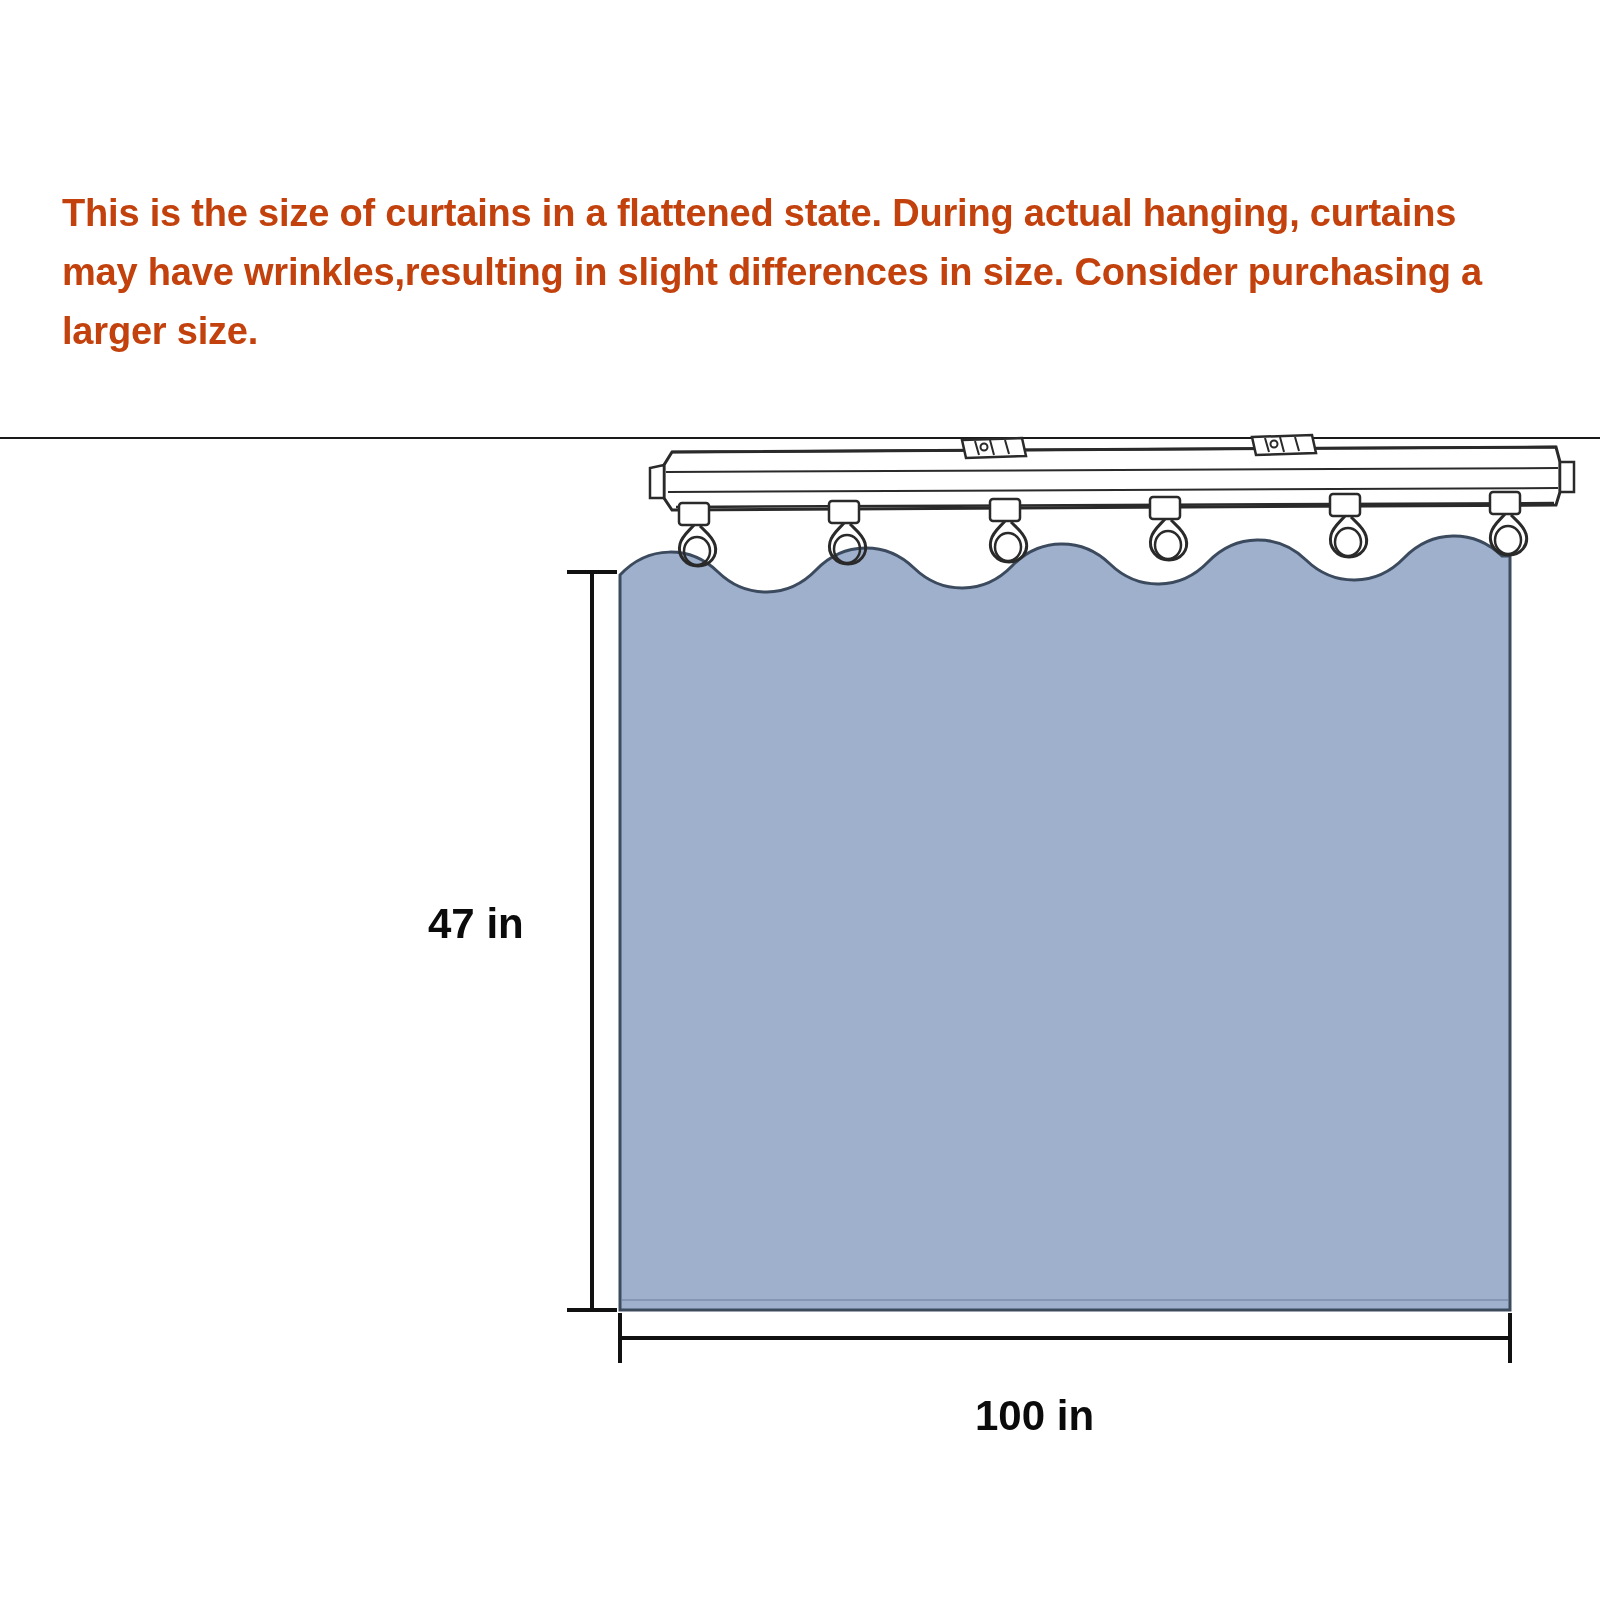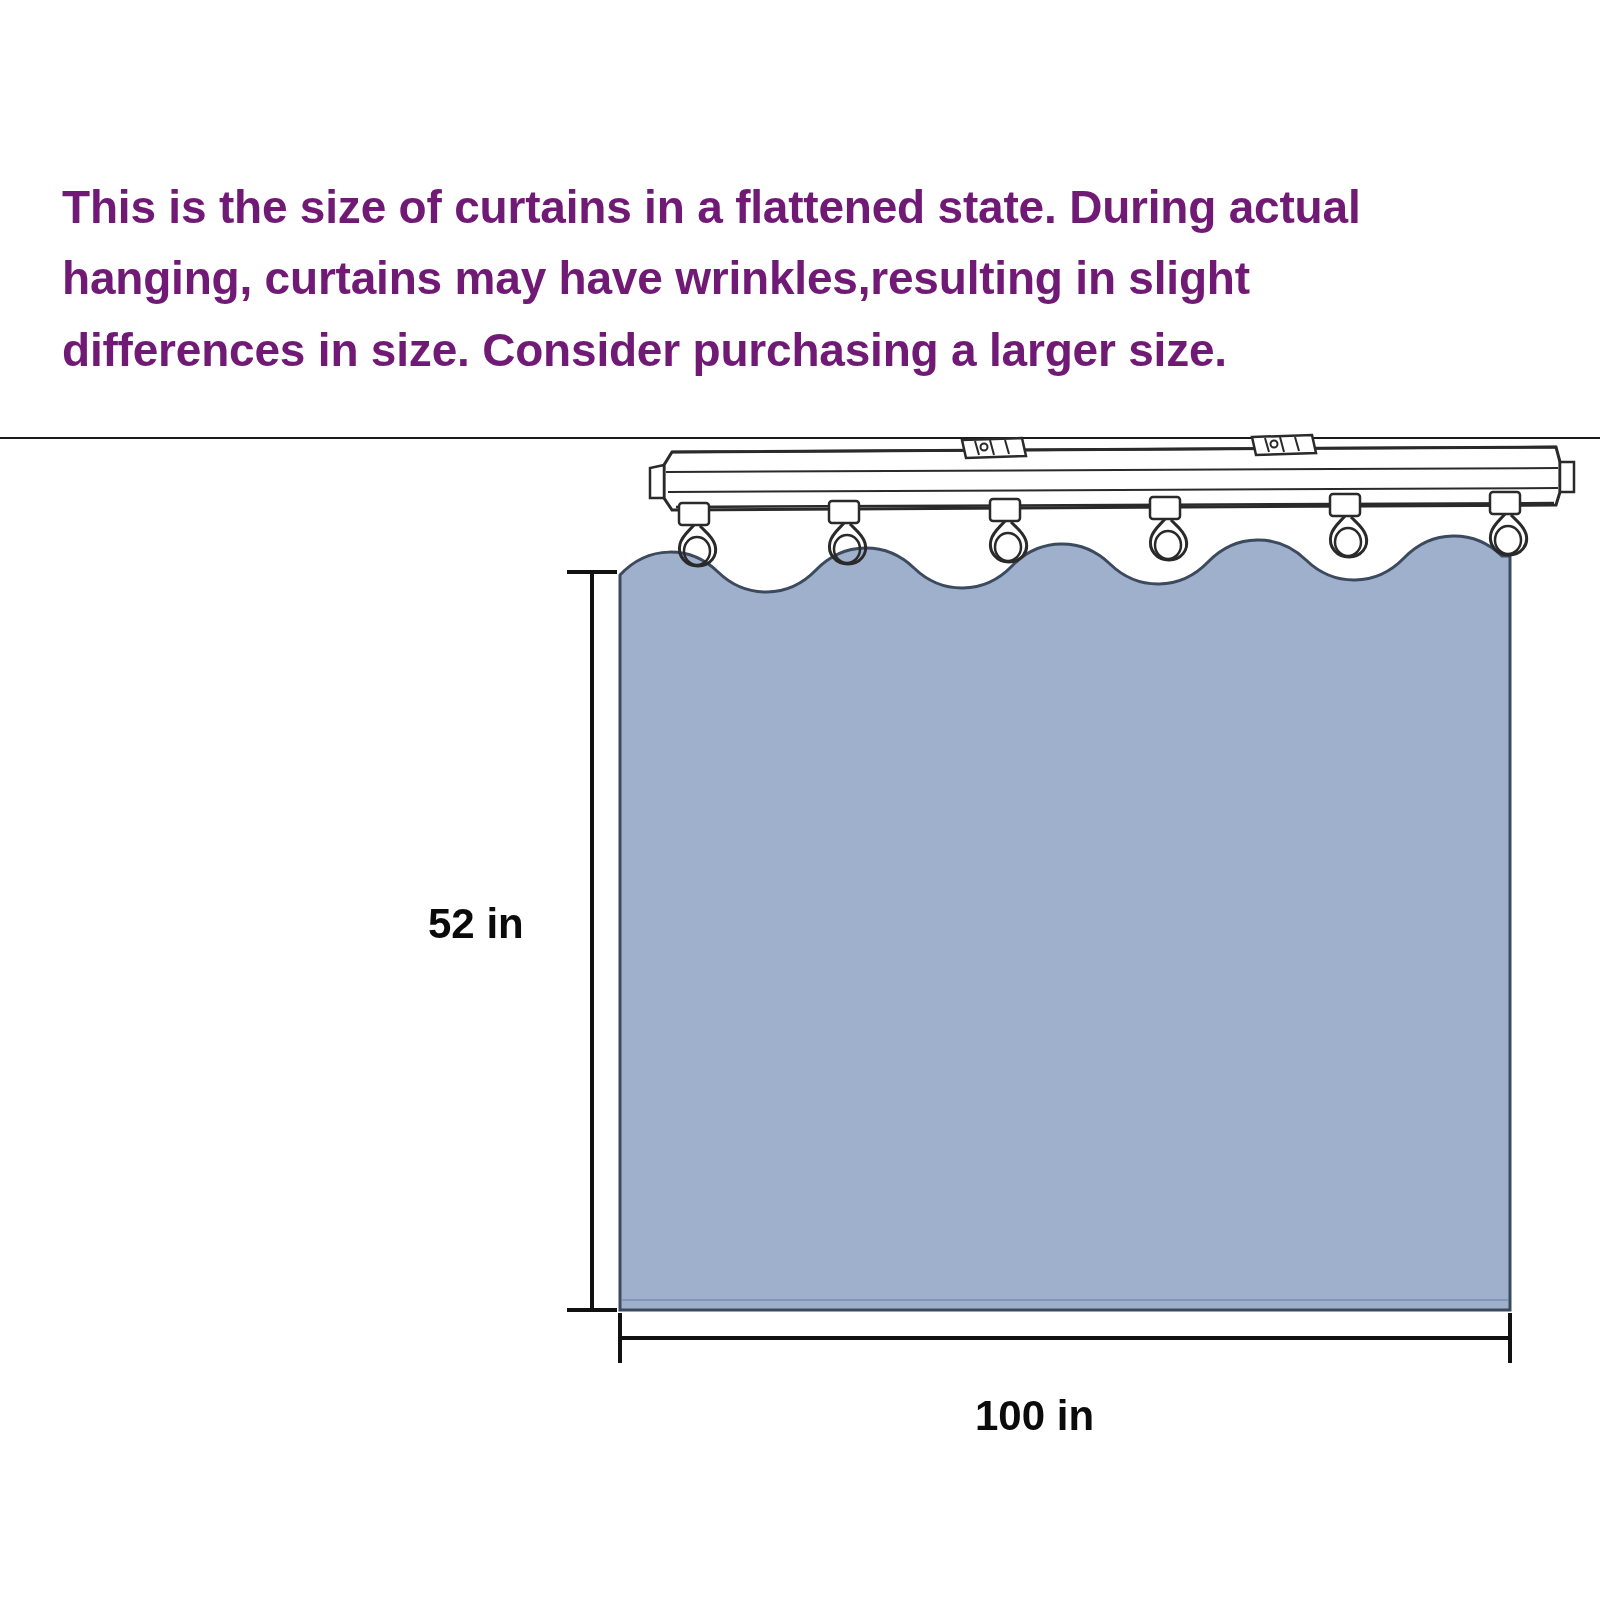--- a/index.html
+++ b/index.html
@@ -17,26 +17,26 @@
   #stage {
     position: absolute;
     left: 0;
     top: 0;
     width: 1600px;
     height: 1600px;
   }
   .note {
     position: absolute;
     left: 62px;
-    top: 172px;
+    top: 184px;
     width: 1420px;
-    font-size: 46px;
+    font-size: 38px;
     font-weight: 700;
     line-height: 1.55;
-    color: #701a75;
+    color: #c2410c;
     letter-spacing: -0.2px;
   }
   .divider {
     position: absolute;
     left: 0;
     top: 437px;
     width: 1600px;
     height: 2px;
     background: #1a1a1a;
   }
@@ -154,16 +154,16 @@
       <line x1="567" y1="1310" x2="617" y2="1310" stroke="#111111" stroke-width="4"></line>
     </g>
 
     <g>
       <line x1="620" y1="1338" x2="1510" y2="1338" stroke="#111111" stroke-width="4"></line>
       <line x1="620" y1="1313" x2="620" y2="1363" stroke="#111111" stroke-width="4"></line>
       <line x1="1510" y1="1313" x2="1510" y2="1363" stroke="#111111" stroke-width="4"></line>
     </g>
   </svg>
 
-  <div class="label" id="height-label">52 in</div>
+  <div class="label" id="height-label">47 in</div>
   <div class="label" id="width-label">100 in</div>
 
 </div>
 
 </body></html>

